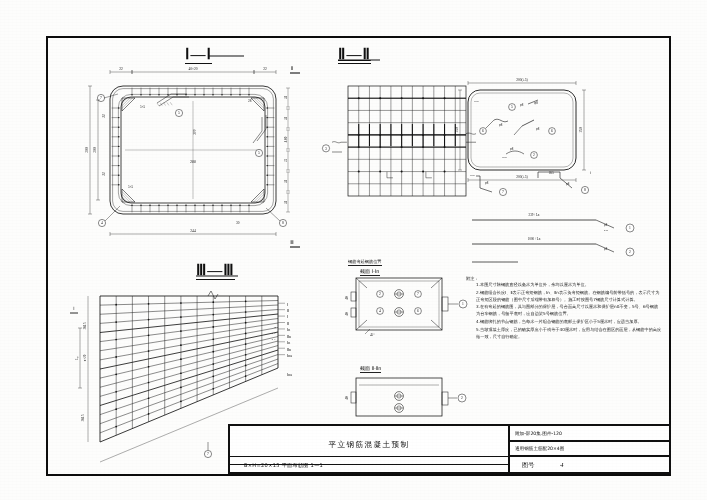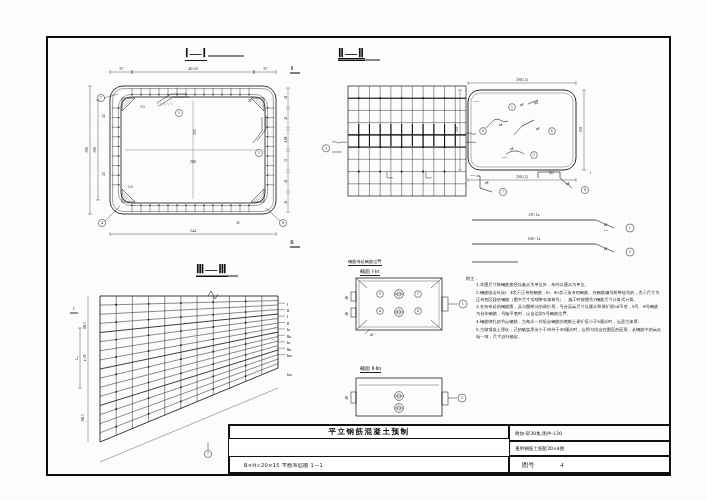--- a/index.html
+++ b/index.html
@@ -20,21 +20,21 @@
   #frame{position:absolute;left:46px;top:36px;width:621px;height:436px;
          border:2.2px solid #0d0d0d;background:transparent;}
   #frame-inner{position:absolute;inset:0;}
 
   .blk{position:absolute;}
 
   
   .t{position:absolute;color:#101010;white-space:nowrap;
      font-family:"Liberation Serif",serif;line-height:1;}
   .cn{font-family:"DejaVu Sans",sans-serif;}
-  .sec-title{font-size:12px;letter-spacing:1px;font-weight:bold;
+  .sec-title{font-size:15px;letter-spacing:1px;font-weight:bold;
      border-bottom:1.4px solid #111;padding-bottom:1px;}
   .note{font-size:4.2px;color:#1a1a1a;line-height:1.62;}
   .blur{filter:blur(.22px);}
 
   
   #tb{position:absolute;border:1.6px solid #111;background:#fff;}
   #tb .cell{position:absolute;box-sizing:border-box;}
   #tb .bd{border:.9px solid #111;}
   .tbtxt{position:absolute;white-space:nowrap;color:#101010;}
 
@@ -68,21 +68,21 @@
       <div id="notes-list" style="position: relative; top: 2px;">
             <div class="t cn note blur" style="position: relative; left: 10px; top: 4px; white-space: normal; width: 186px; margin-bottom: 1px;">1.本图尺寸除钢筋直径以毫米为单位外，余均以厘米为单位。</div>
             <div class="t cn note blur" style="position: relative; left: 10px; top: 4px; white-space: normal; width: 186px; margin-bottom: 1px;">2.钢筋组合长度Ⅰ、Ⅱ表示正弯矩钢筋，Ⅰn、Ⅱn表示负弯矩钢筋。在钢筋编号前带括号的，表示尺寸为正弯矩区段的钢筋（图中尺寸后端带有加粗号）。施工时按图号7钢筋尺寸计算式计算。</div>
             <div class="t cn note blur" style="position: relative; left: 10px; top: 4px; white-space: normal; width: 186px; margin-bottom: 1px;">3.在有弯起的钢筋图，其与图部分的保护层，号台面高尺寸以厘米和保护层n0不变，5号、6号钢筋为台车钢筋，号留平底时，应自边梁5号钢筋位置。</div>
             <div class="t cn note blur" style="position: relative; left: 10px; top: 4px; white-space: normal; width: 186px; margin-bottom: 1px;">4.钢筋绑扎的节点钢筋，当每米一片组合钢筋的底部土保护区小于5厘米时，应适当加厚。</div>
             <div class="t cn note blur" style="position: relative; left: 10px; top: 4px; white-space: normal; width: 186px; margin-bottom: 1px;">5.当墩顶填土厚度，已的确实厚度小于或等于40厘米时，应用与结合在图区的面层，从钢筋中的高度做一致，尺寸自行确定。</div>
           </div>
     </div>
 
     <div id="tb" style="left:180px;top:386px;width:441px;height:48px;">
-      <div class="cell bd" style="left:0;top:0;width:280px;height:14px;font-weight:bold;">
+      <div class="cell bd" style="left:0;top:0;width:280px;height:40px;">
         <div class="tbtxt cn blur" style="left:50%;top:50%;transform:translate(-50%,-50%);font-size:7.6px;letter-spacing:1.4px;">平立钢筋混凝土预制</div>
       </div>
       <div class="cell bd" style="left:0;top:31px;width:280px;height:17px;">
         <div class="tbtxt cn blur" style="left:14px;top:50%;transform:translateY(-50%);font-size:5.1px;letter-spacing:.3px;">B×H=20×15 平面布筋图 1—1</div>
       </div>
       <div class="cell bd" style="left:280px;top:0;width:161px;height:15.5px;">
         <div class="tbtxt cn blur" style="left:5px;top:50%;transform:translateY(-50%);font-size:4.6px;">附加-部20集.图件-120</div>
       </div>
       <div class="cell bd" style="left:280px;top:15.5px;width:161px;height:15.5px;">
         <div class="tbtxt cn blur" style="left:5px;top:50%;transform:translateY(-50%);font-size:4.6px;">通用钢筋土筋配20×4图</div>

